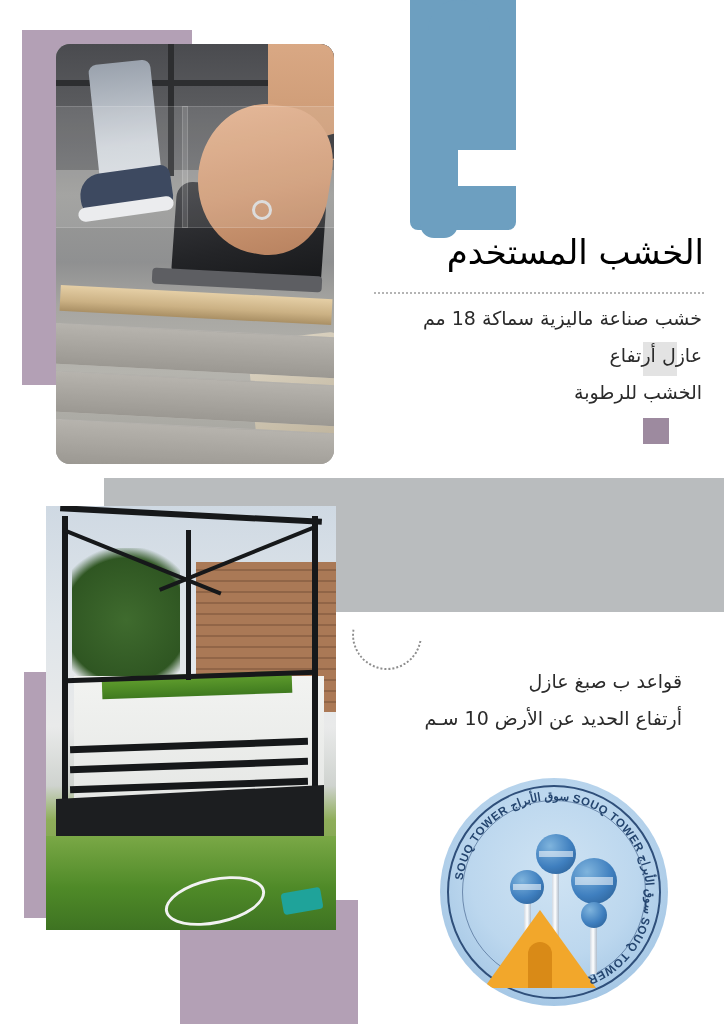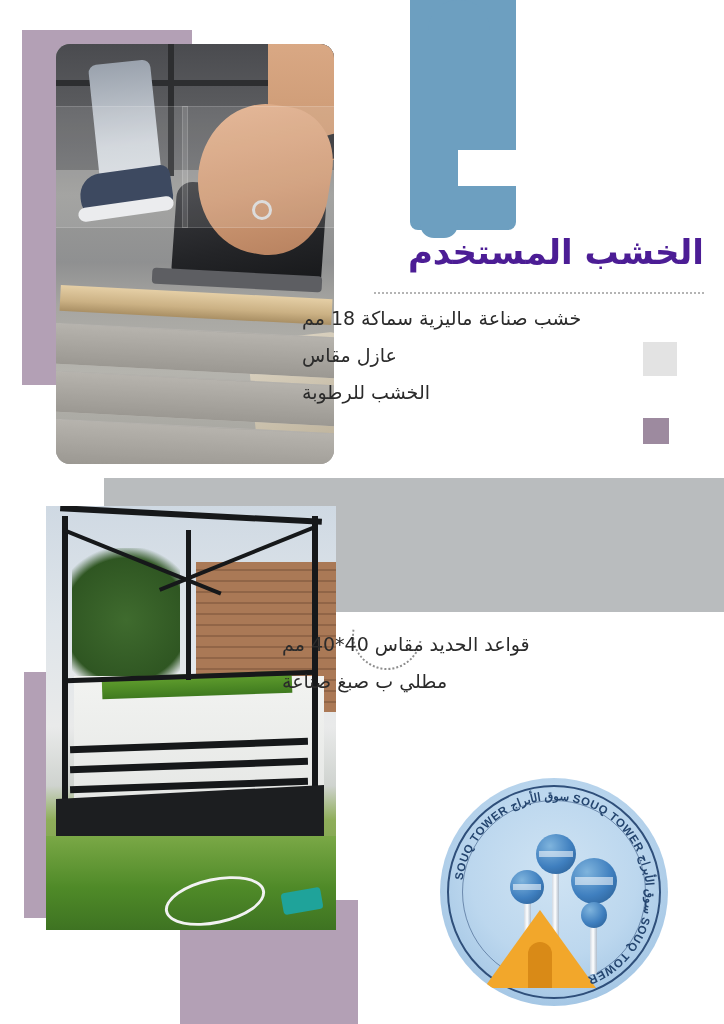--- a/index.html
+++ b/index.html
@@ -320,23 +320,23 @@
     font-family: "Liberation Serif", serif;
     font-style: italic;
     font-size: 19px;
     color: #9a9a9a;
     letter-spacing: 0.5px;
   }
 
   .heading {
     position: absolute;
     font-family: "DejaVu Sans", sans-serif;
-    font-weight: bold;
+    font-weight: normal;
     font-size: 34px;
-    color: #4c1d95;
+    color: #000000;
     direction: rtl;
     text-align: right;
     white-space: nowrap;
   }
   .heading-1 { right: 20px; top: 232px; }
   .heading-2 { right: 40px; top: 546px; }
 
   .dotline {
     position: absolute;
     height: 0;
@@ -353,21 +353,21 @@
     border: 2px dotted #8e8e8e;
     border-radius: 50%;
     border-top-color: transparent;
     border-right-color: transparent;
     transform: rotate(-35deg);
   }
 
   .body-text {
     position: absolute;
     direction: rtl;
-    text-align: left;
+    text-align: right;
     font-family: "DejaVu Sans", sans-serif;
     font-size: 19px;
     line-height: 1.95;
     color: #2b2b2b;
     white-space: pre-line;
   }
   .body-1 { right: 22px; top: 300px; width: 400px; }
   .body-2 { right: 42px; top: 626px; width: 400px; }
 
   
@@ -503,24 +503,24 @@
     <div class="p2-bar" style="left:24px;top:236px;width:238px;height:7px;transform:rotate(-2deg);"></div>
     <div class="p2-bar" style="left:24px;top:256px;width:238px;height:7px;transform:rotate(-2deg);"></div>
     <div class="p2-bar" style="left:24px;top:276px;width:238px;height:7px;transform:rotate(-2deg);"></div>
     <div class="p2-grass-floor"></div>
     <div class="p2-cable"></div>
     <div class="p2-tool"></div>
   </div>
 
   <div class="heading heading-1">الخشب المستخدم</div>
   <div class="dotline dotline-1"></div>
-  <div class="body-text body-1"><span>خشب صناعة ماليزية سماكة 18 مم</span><br><span>عازل  مقاس</span><br><span>الخشب  للرطوبة</span></div>
+  <div class="body-text body-1"><span>خشب صناعة ماليزية سماكة 18 مم</span><br><span>عازل  أرتفاع</span><br><span>الخشب  للرطوبة</span></div>
 
   <div class="dotarc"></div>
-  <div class="body-text body-2"><span>قواعد الحديد مقاس 40*40 مم</span><br><span>مطلي ب صبغ صناعة</span><br></div>
+  <div class="body-text body-2"><br><span>قواعد ب صبغ عازل</span><br><span>أرتفاع الحديد عن الأرض 10 سـم</span></div>
 
   <div class="logo">
     <div class="logo-ring"></div>
     <div class="logo-ring-inner"></div>
 
     <div class="tower tower-shaft" style="left:112px;top:62px;height:130px;"></div>
     <div class="tower tower-ball" style="left:96px;top:56px;width:40px;height:40px;">
         <div class="tower-ball-stripe"></div>
       </div>
 

